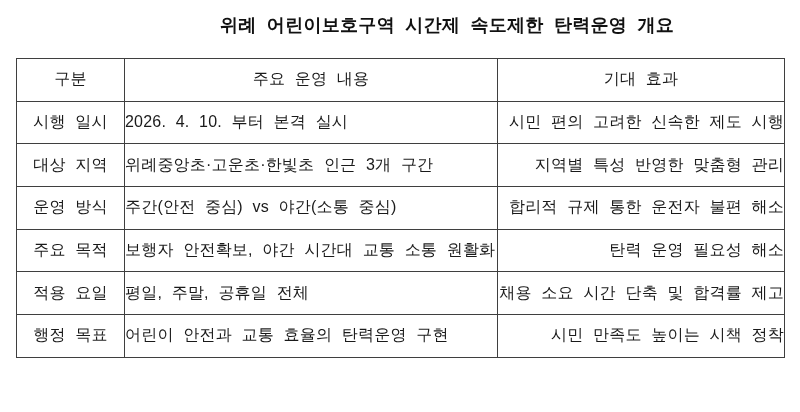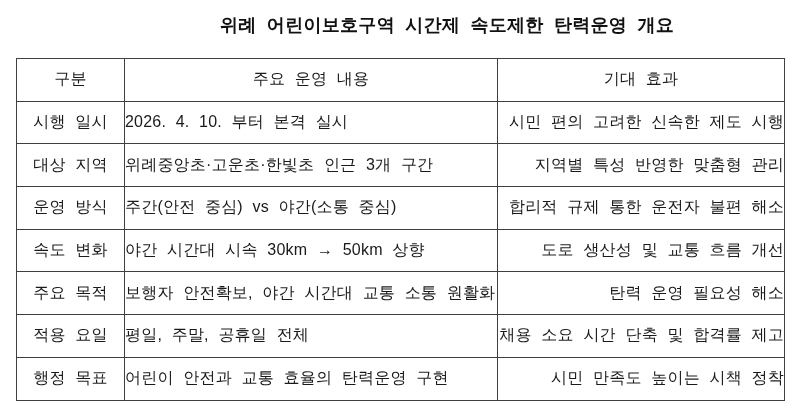--- a/index.html
+++ b/index.html
@@ -91,25 +91,20 @@
       <td class="c-label">대상 지역</td>
       <td class="c-content">위례중앙초·고운초·한빛초 인근 3개 구간</td>
       <td class="c-effect">지역별 특성 반영한 맞춤형 관리</td>
     </tr>
     <tr>
       <td class="c-label">운영 방식</td>
       <td class="c-content">주간(안전 중심) vs 야간(소통 중심)</td>
       <td class="c-effect">합리적 규제 통한 운전자 불편 해소</td>
     </tr>
     <tr>
-      <td class="c-label">속도 변화</td>
-      <td class="c-content">야간 시간대 시속 30km → 50km 상향</td>
-      <td class="c-effect">도로 생산성 및 교통 흐름 개선</td>
-    </tr>
-    <tr>
       <td class="c-label">주요 목적</td>
       <td class="c-content">보행자 안전확보, 야간 시간대 교통 소통 원활화</td>
       <td class="c-effect">탄력 운영 필요성 해소</td>
     </tr>
     <tr>
       <td class="c-label">적용 요일</td>
       <td class="c-content">평일, 주말, 공휴일 전체</td>
       <td class="c-effect">채용 소요 시간 단축 및 합격률 제고</td>
     </tr>
     <tr>

